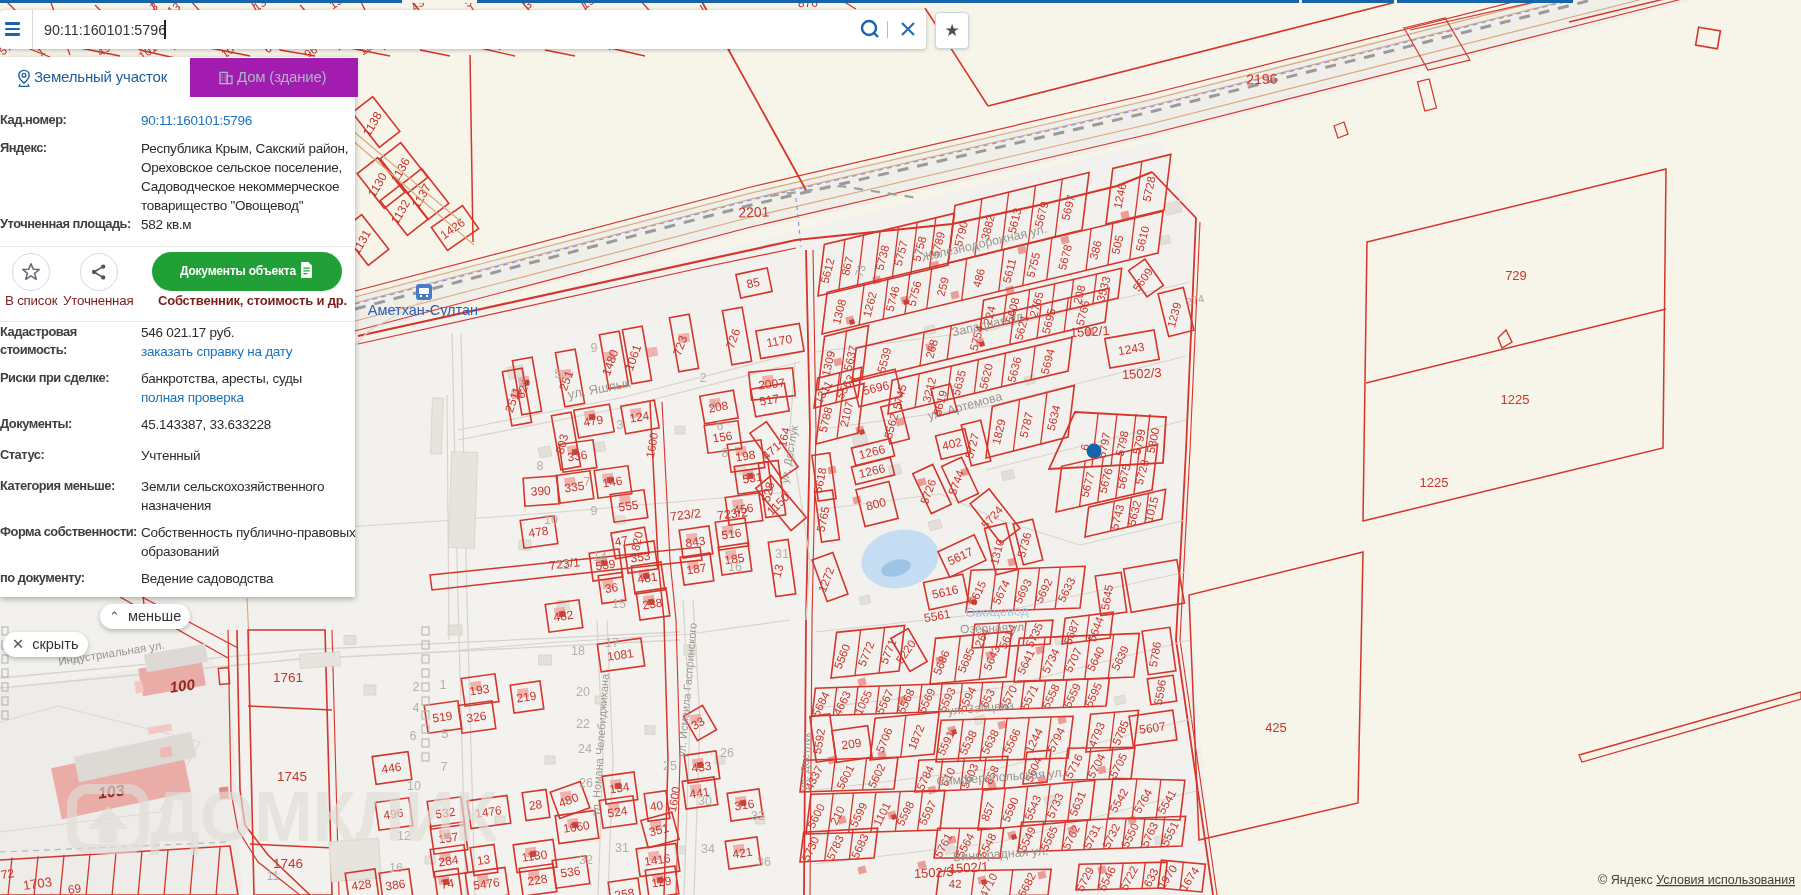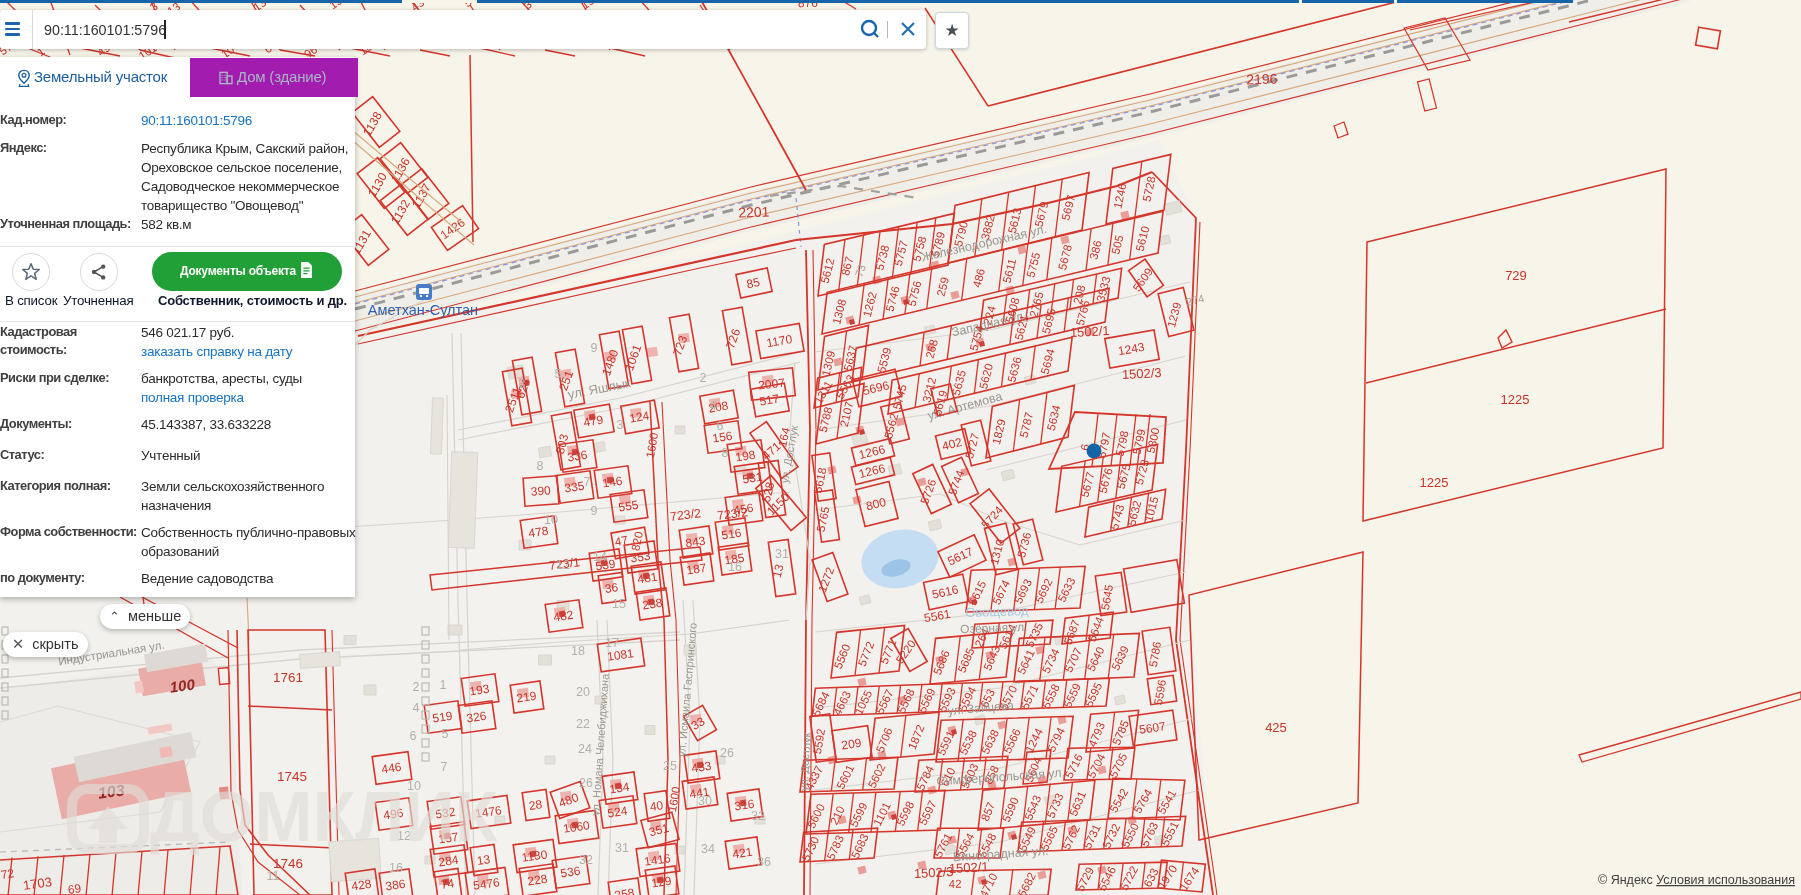--- a/index.html
+++ b/index.html
@@ -30,21 +30,21 @@
 letter-spacing:-0.5px;line-height:18px;white-space:nowrap}
 .val{position:absolute;left:141px;font-size:13.5px;color:#2b2b2b;line-height:19px;
 letter-spacing:-0.25px;white-space:nowrap}
 .blue{color:#1873c2}
 .hr{position:absolute;left:0;width:355px;height:1px;background:#e8e8e8}
 .circ{position:absolute;width:38px;height:38px;border:1px solid #d4d9e0;border-radius:50%;
 background:#fff;text-align:center}
 .gbtn{position:absolute;left:152px;top:195px;width:190px;height:39px;background:#21a038;
 border-radius:20px;color:#fff;font-weight:bold;font-size:12px;text-align:center;line-height:39px;
 letter-spacing:-0.2px;white-space:nowrap}
-.small{position:absolute;font-size:13.3px;color:#0f172a;letter-spacing:-0.2px;white-space:nowrap}
+.small{position:absolute;font-size:13.3px;color:#7f1d1d;letter-spacing:-0.2px;white-space:nowrap}
 .pill{position:absolute;background:#fff;border-radius:14px;box-shadow:0 2px 5px rgba(0,0,0,.25);
 font-size:14.5px;color:#333;padding:4px 9px 5px 9px;white-space:nowrap}
 svg text{font-family:"Liberation Sans",sans-serif}
 </style></head><body>
 <div id="app">
 <svg id="map" width="1801" height="895" viewBox="0 0 1801 895">
 <rect width="1801" height="895" fill="#f7f4e9"></rect>
 <polygon points="0,430 1160,140 1196,218 1186,450 1192,625 1213,895 0,895" fill="#f2f1ed" stroke="none" stroke-width="1.6" opacity="1"></polygon>
 <polygon points="0,690 212,658 232,700 242,895 0,895" fill="#edece8" stroke="none" stroke-width="1.6" opacity="1"></polygon>
 <polygon points="440,330 810,330 810,895 440,895" fill="#f3f2ee" stroke="none" stroke-width="1.6" opacity="1"></polygon>
@@ -1053,21 +1053,21 @@
   <div class="small" style="left:158px;top:236px;font-weight:bold;font-size:13px">Собственник, стоимость и др.</div>
   <div class="hr" style="top:264px"></div>
   <div class="row" style="top:266px">Кадастровая<br>стоимость:</div>
   <div class="val" style="top:266px">546 021.17 руб.<br><span class="blue">заказать справку на дату</span></div>
   <div class="row" style="top:312px">Риски при сделке:</div>
   <div class="val" style="top:312px">банкротства, аресты, суды<br><span class="blue">полная проверка</span></div>
   <div class="row" style="top:358px">Документы:</div>
   <div class="val" style="top:358px">45.143387, 33.633228</div>
   <div class="row" style="top:389px">Статус:</div>
   <div class="val" style="top:389px">Учтенный</div>
-  <div class="row" style="top:420px">Категория полная:</div>
+  <div class="row" style="top:420px">Категория меньше:</div>
   <div class="val" style="top:420px">Земли сельскохозяйственного<br>назначения</div>
   <div class="row" style="top:466px">Форма собственности:</div>
   <div class="val" style="top:466px">Собственность публично-правовых<br>образований</div>
   <div class="row" style="top:512px">по документу:</div>
   <div class="val" style="top:512px">Ведение садоводства</div>
 </div>
 <div class="pill" style="left:3px;top:632px"><span style="color:#555">✕</span>&nbsp; скрыть</div>
 <div class="pill" style="left:100px;top:604px"><span style="color:#555;font-size:13px">⌃</span>&nbsp; меньше</div>
 </div>
 </body></html>

